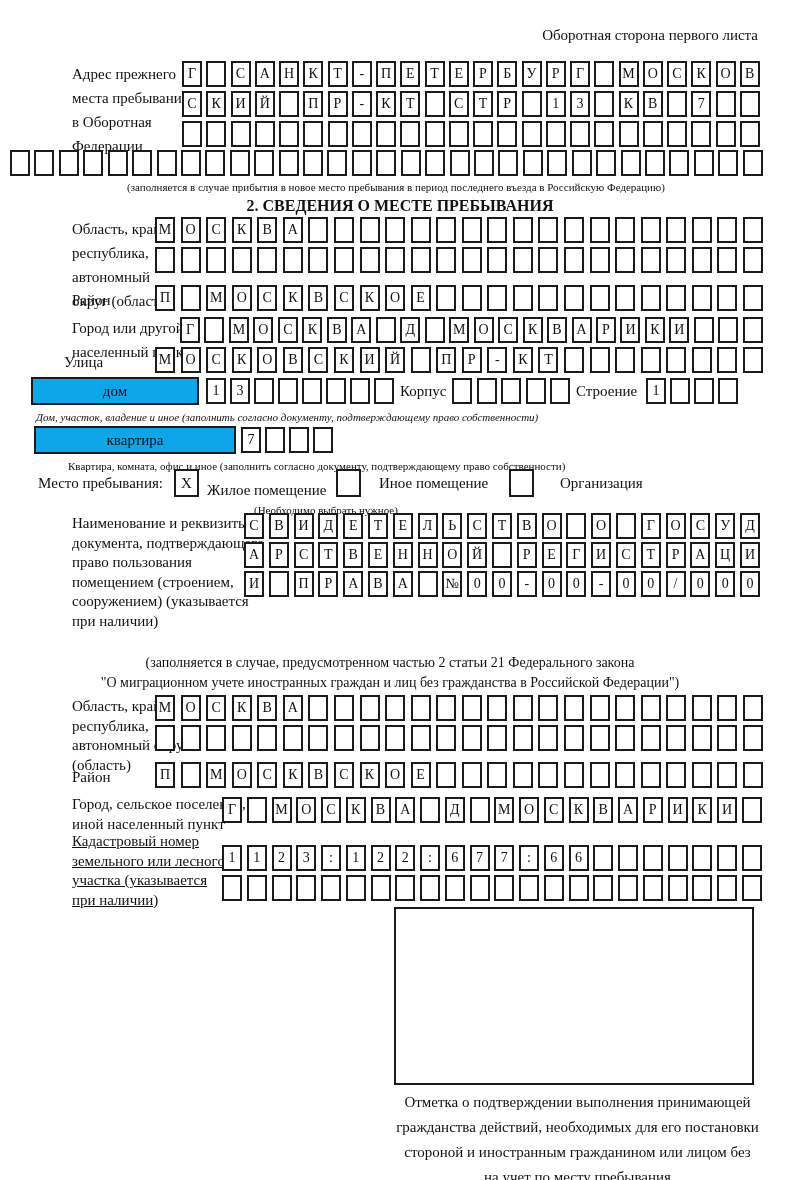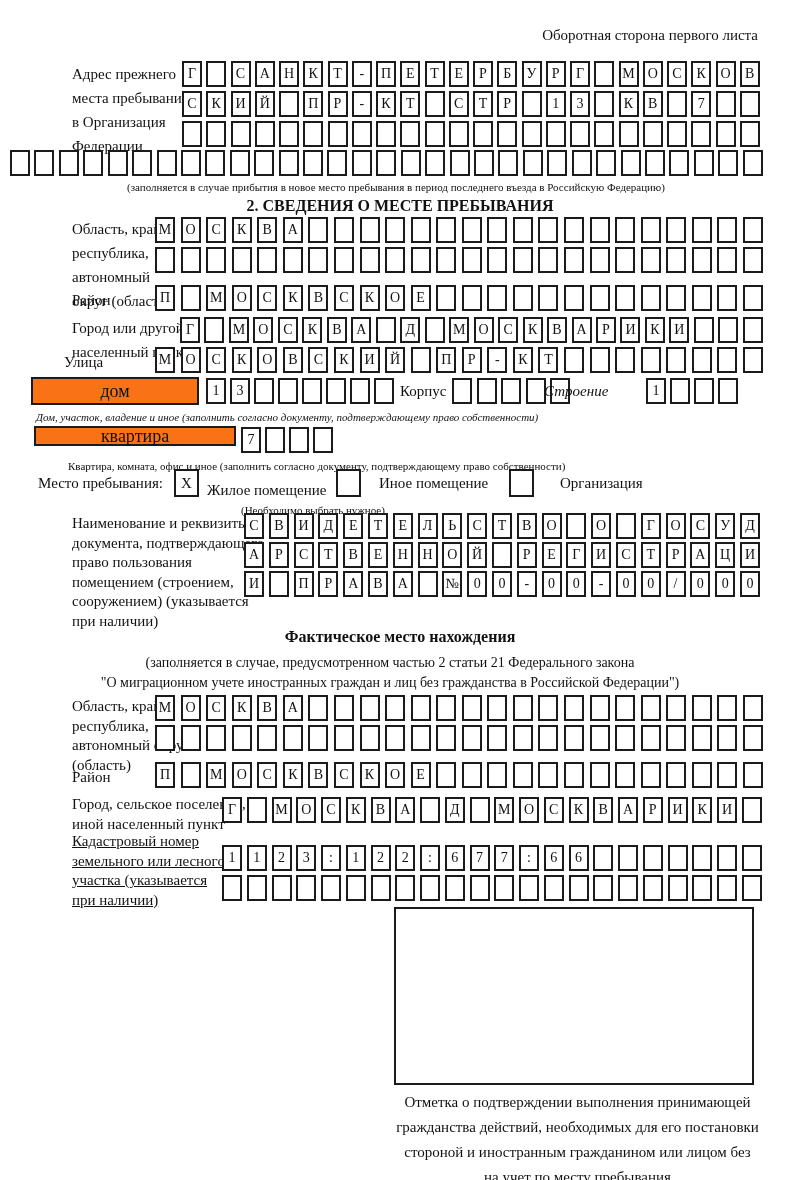--- a/index.html
+++ b/index.html
@@ -17,41 +17,41 @@
   .bold { font-weight:bold; }
   .label { font-size:15px; line-height:24px; }
   .label.tight { line-height:19.5px; }
   .grid { position:absolute; display:flex; justify-content:space-between; }
   .cell {
     width:20px; height:26px; border:2px solid #1b1b1b; background:#fff;
     display:flex; align-items:center; justify-content:center;
     font-size:14px; line-height:1; flex:0 0 auto;
   }
   .fieldbox {
-    position:absolute; border:2px solid #1b1b1b; background:#f97316;
-    display:flex; align-items:center; justify-content:center; font-size:18px;
+    position:absolute; border:2px solid #1b1b1b; background:#0ea5e9;
+    display:flex; align-items:center; justify-content:center; font-size:15px;
   }
   .checkbox {
     position:absolute; width:25px; height:28px; border:2px solid #1b1b1b; background:#fff;
     display:flex; align-items:center; justify-content:center; font-size:15px;
   }
   .bigbox { position:absolute; border:2px solid #1b1b1b; background:#fff; }
   .stamp-note { font-size:15px; line-height:25px; text-align:center; }
 </style>
 </head>
 <body>
 
 <div class="form">
 
   <div class="abs txt" style="top:26px; left:360px; width:398px; text-align:right;">Оборотная сторона первого листа</div>
 
   <div class="abs label" style="top:62px; left:72px;">
     <div>Адрес прежнего</div>
     <div>места пребывания</div>
-    <div>в Организация</div>
+    <div>в Оборотная</div>
     <div>Федерации</div>
   </div>
   <div class="grid" style="top:61px; left:182px; width:578px;">
       <span class="cell">Г</span>
       <span class="cell"></span>
       <span class="cell">С</span>
       <span class="cell">А</span>
       <span class="cell">Н</span>
       <span class="cell">К</span>
       <span class="cell">Т</span>
@@ -320,46 +320,46 @@
       <span class="cell"></span>
     </div>
   <div class="abs txt" style="top:382px; left:400px;">Корпус</div>
   <div class="grid" style="top:378px; left:452px; width:118px;">
       <span class="cell"></span>
       <span class="cell"></span>
       <span class="cell"></span>
       <span class="cell"></span>
       <span class="cell"></span>
     </div>
-  <div class="abs txt" style="top:382px; left:544px;font-style:italic;">Строение</div>
+  <div class="abs txt" style="top:382px; left:576px;">Строение</div>
   <div class="grid" style="top:378px; left:646px; width:92px;">
       <span class="cell">1</span>
       <span class="cell"></span>
       <span class="cell"></span>
       <span class="cell"></span>
     </div>
   <div class="abs caption" style="top:409px; left:36px; width:740px;font-style:italic;">Дом, участок, владение и иное (заполнить согласно документу, подтверждающему право собственности)</div>
 
-  <div class="fieldbox" style="top:426px; left:34px; width:202px; height:20px;">квартира</div>
+  <div class="fieldbox" style="top:426px; left:34px; width:202px; height:28px;">квартира</div>
   <div class="grid" style="top:427px; left:241px; width:92px;">
       <span class="cell">7</span>
       <span class="cell"></span>
       <span class="cell"></span>
       <span class="cell"></span>
     </div>
   <div class="abs caption" style="top:458px; left:36px; width:740px;margin-left:32px;">Квартира, комната, офис и иное (заполнить согласно документу, подтверждающему право собственности)</div>
 
   <div class="abs txt" style="top:474px; left:38px;">Место пребывания:</div>
   <div class="checkbox" style="top:469px; left:174px;">X</div>
   <div class="abs txt" style="top:481px; left:207px;">Жилое помещение</div>
   <div class="checkbox" style="top:469px; left:336px;"></div>
   <div class="abs txt" style="top:474px; left:379px;">Иное помещение</div>
   <div class="checkbox" style="top:469px; left:509px;"></div>
   <div class="abs txt" style="top:474px; left:560px;">Организация</div>
-  <div class="abs caption" style="top:502px; left:241px;">(Необходимо выбрать нужное)</div>
+  <div class="abs caption" style="top:502px; left:254px;">(Необходимо выбрать нужное)</div>
 
   <div class="abs label tight" style="top:514px; left:72px;">
     <div>Наименование и реквизиты</div>
     <div>документа, подтверждающего</div>
     <div>право пользования</div>
     <div>помещением (строением,</div>
     <div>сооружением) (указывается</div>
     <div>при наличии)</div>
   </div>
   <div class="grid" style="top:513px; left:244px; width:516px;">
@@ -425,21 +425,20 @@
       <span class="cell">0</span>
       <span class="cell">-</span>
       <span class="cell">0</span>
       <span class="cell">0</span>
       <span class="cell">/</span>
       <span class="cell">0</span>
       <span class="cell">0</span>
       <span class="cell">0</span>
     </div>
 
-  <div class="abs txt bold center" style="top:628px; left:0; width:800px; font-size:16px;">Фактическое место нахождения</div>
   <div class="abs caption center" style="top:654px; left:0; width:780px; font-size:14px;">(заполняется в случае, предусмотренном частью 2 статьи 21 Федерального закона</div>
   <div class="abs caption center" style="top:674px; left:0; width:780px; font-size:14px;">"О миграционном учете иностранных граждан и лиц без гражданства в Российской Федерации")</div>
 
   <div class="abs label tight" style="top:697px; left:72px;">
     <div>Область, край,</div>
     <div>республика,</div>
     <div>автономный округ</div>
     <div>(область)</div>
   </div>
   <div class="grid" style="top:695px; left:155px; width:608px;">

